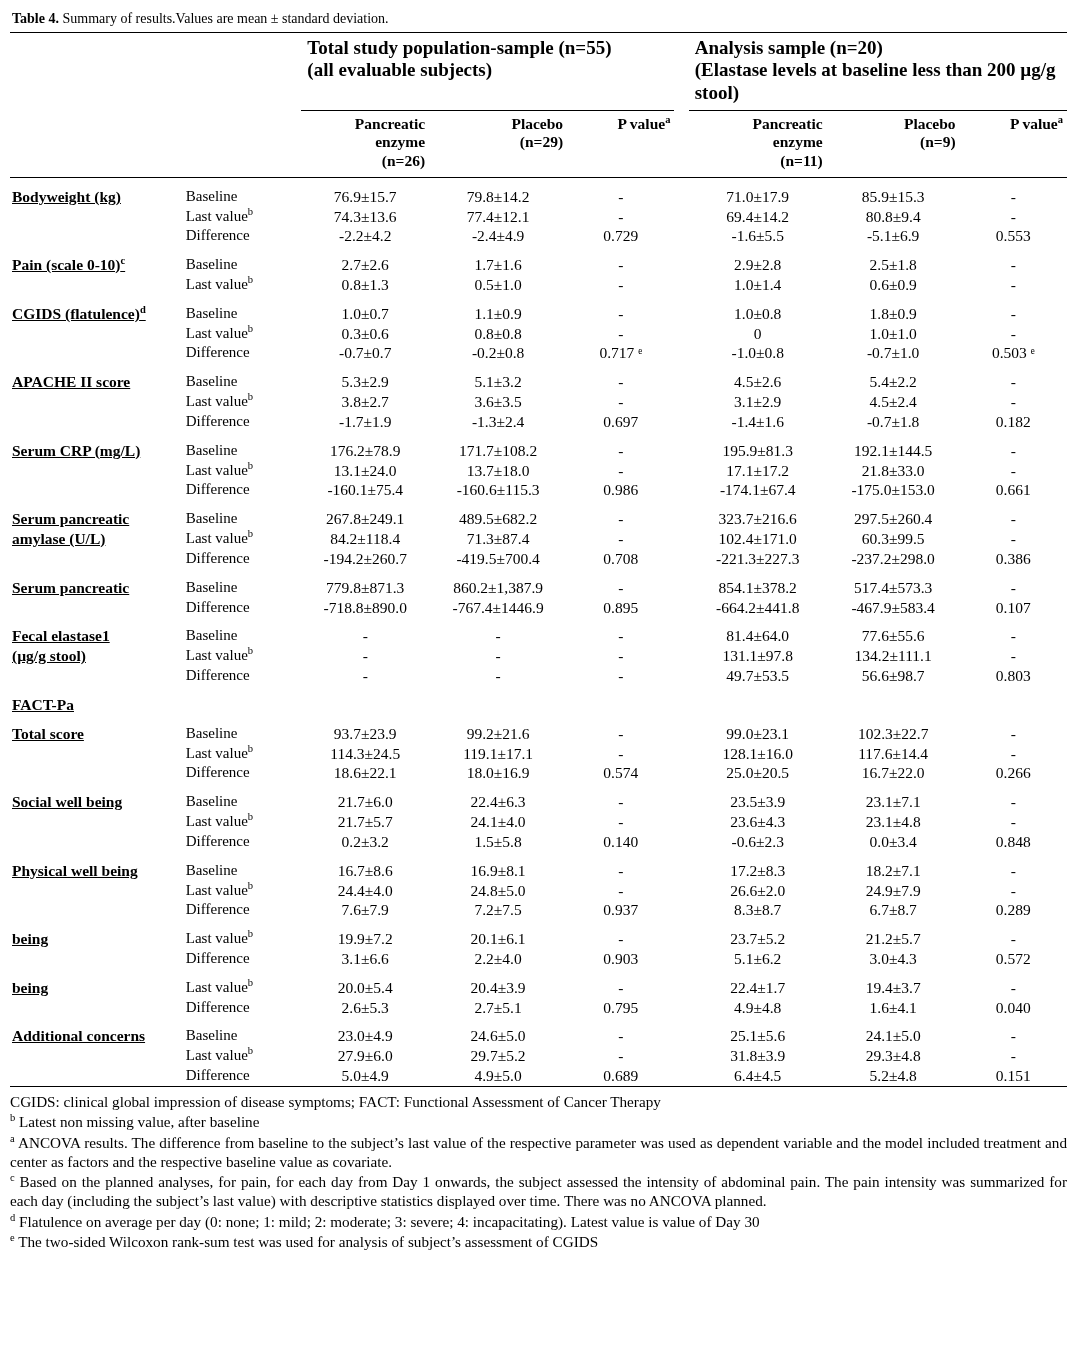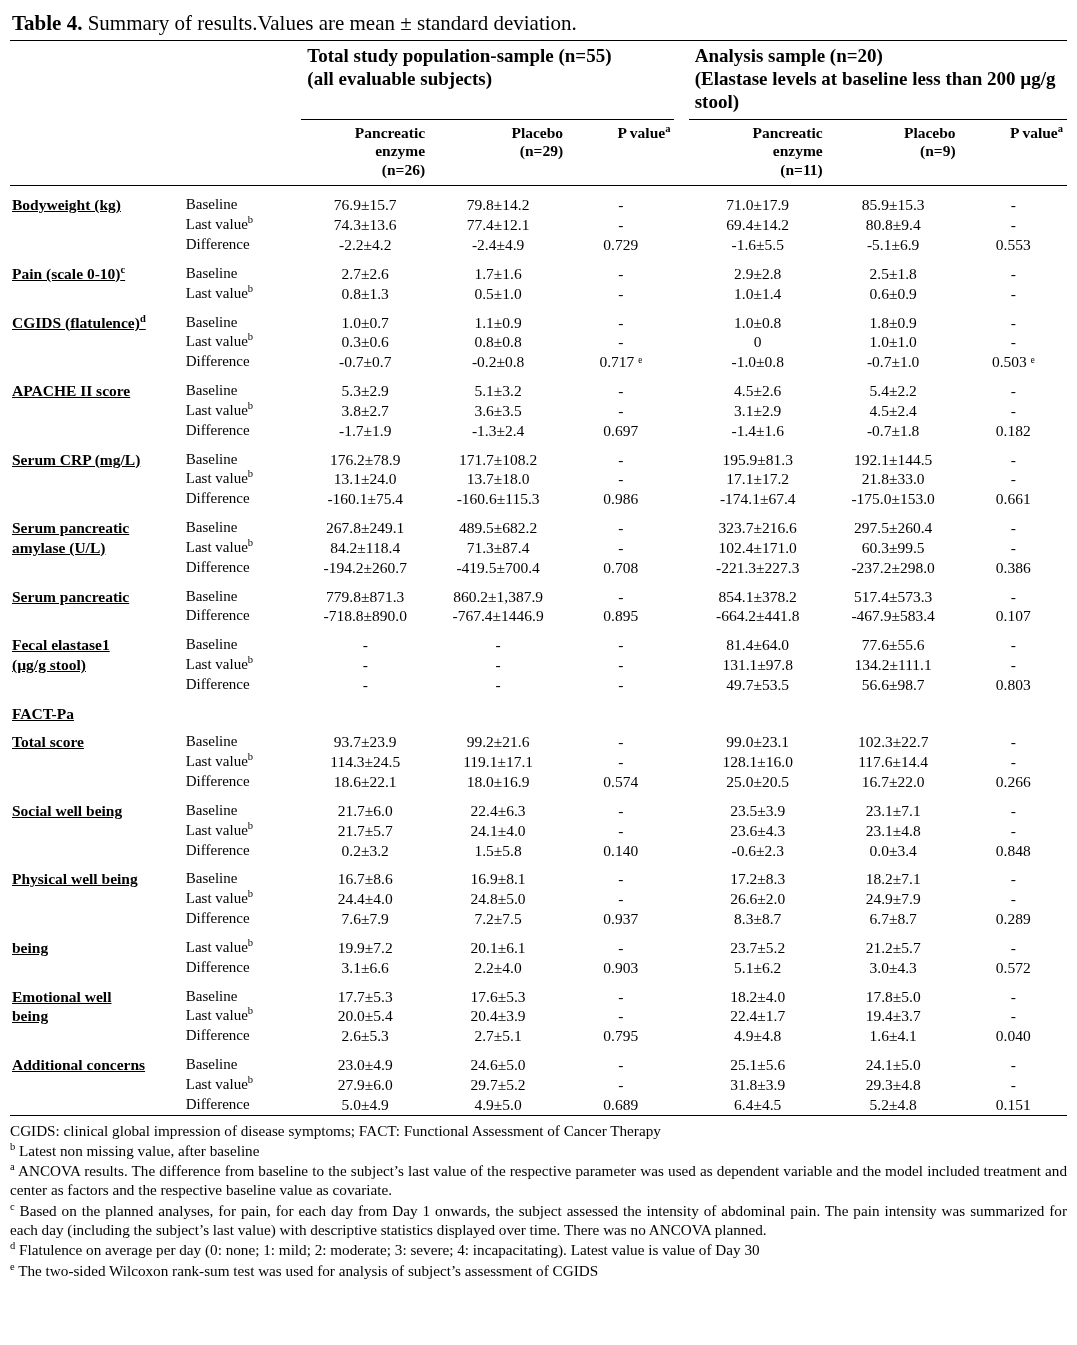--- a/index.html
+++ b/index.html
@@ -11,21 +11,21 @@
     width: 1077px;
     font-family: "Liberation Serif", serif;
     color: #000000;
   }
   .page {
     width: 1077px;
     box-sizing: border-box;
     padding: 8px 10px 6px 10px;
   }
   .caption {
-    font-size: 21px;
+    font-size: 14px;
     line-height: 1.25;
     margin: 2px 0 4px 2px;
   }
   .caption b { font-weight: bold; }
 
   table.main {
     width: 100%;
     border-collapse: collapse;
     font-size: 15.5px;
   }
@@ -570,31 +570,20 @@
           <td class="val">0.903</td>
           <td class="spacer-col"></td>
           <td class="val">5.1±6.2</td>
           <td class="val">3.0±4.3</td>
           <td class="val">0.572</td>
         </tr>
         <tr>
           <td colspan="9" class="block-pad"></td>
         </tr>
         <tr>
-          <td class="rowlabel">Emotional well</td>
-          <td class="sublabel">Baseline</td>
-          <td class="val">17.7±5.3</td>
-          <td class="val">17.6±5.3</td>
-          <td class="val">-</td>
-          <td class="spacer-col"></td>
-          <td class="val">18.2±4.0</td>
-          <td class="val">17.8±5.0</td>
-          <td class="val">-</td>
-        </tr>
-        <tr>
           <td class="rowlabel">being</td>
           <td class="sublabel">Last value<sup>b</sup></td>
           <td class="val">20.0±5.4</td>
           <td class="val">20.4±3.9</td>
           <td class="val">-</td>
           <td class="spacer-col"></td>
           <td class="val">22.4±1.7</td>
           <td class="val">19.4±3.7</td>
           <td class="val">-</td>
         </tr>

